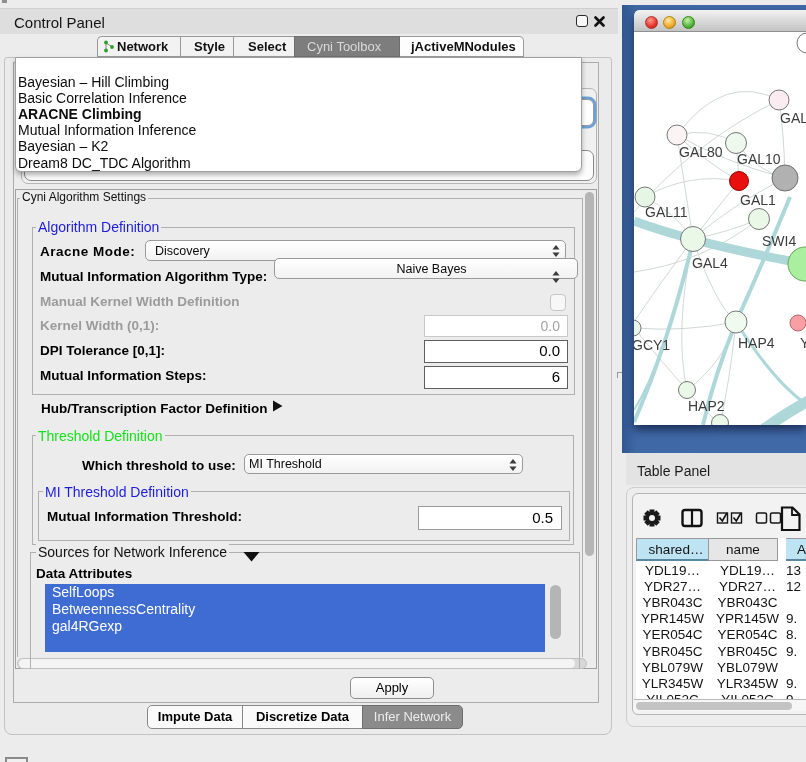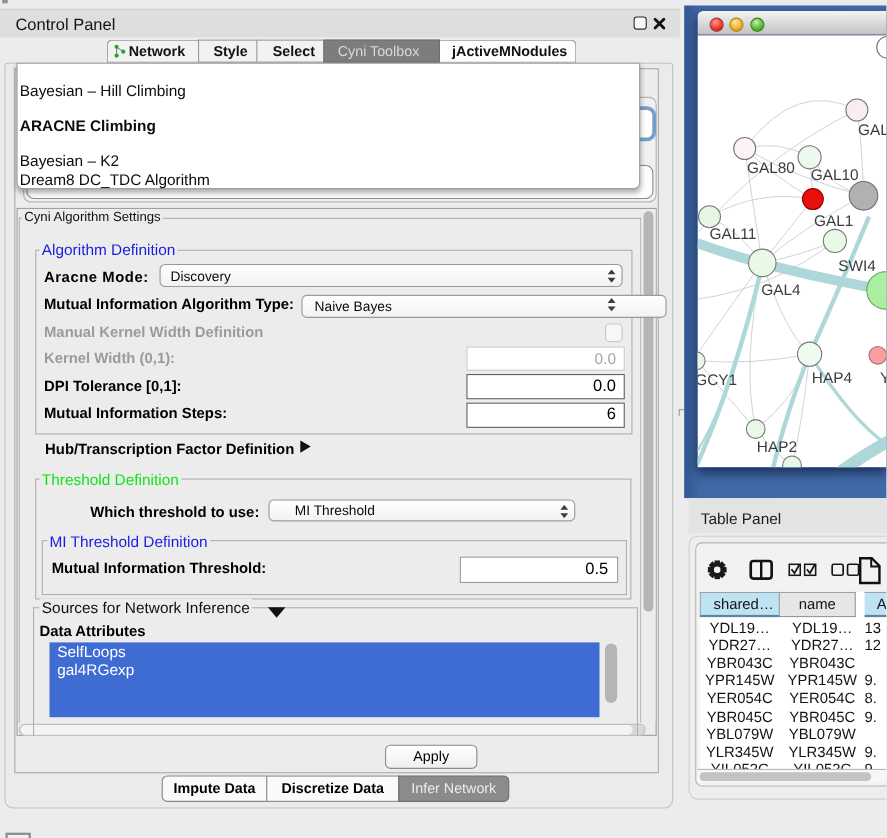--- a/index.html
+++ b/index.html
@@ -242,21 +242,21 @@
 <div class="abs" style="left:19px;top:659px;width:556px;height:9px;background:#f4f4f4;border-radius:5px;"></div>
 
 <div class="abs" style="left:32px;top:227px;width:541px;height:166px;border:1px solid #b0b0b0;"></div>
 <div class="abs" style="left:36px;top:219px;background:#ececec;padding:0 2px;font-size:14px;color:#1c1ce0;">Algorithm Definition</div>
 
 <div class="abs bold" style="left:40px;top:244px;font-size:13.5px;letter-spacing:0.5px;">Aracne Mode:</div>
 <div class="abs combo" style="left:145px;top:240px;width:421px;height:21px;">
     <span style="margin-left:9px;">Discovery</span>
   </div>
 <div class="abs bold" style="left:40px;top:269px;font-size:13.5px;">Mutual Information Algorithm Type:</div>
-<div class="abs combo" style="left:274px;top:268px;width:332px;height:21px;">
+<div class="abs combo" style="left:274px;top:258px;width:304px;height:21px;justify-content:center;">
     <span style="margin-left:11px;">Naive Bayes</span>
   </div>
 
 <div class="abs bold" style="left:40px;top:294px;font-size:13.5px;color:#9b9b9b;">Manual Kernel Width Definition</div>
 <div class="abs" style="left:550px;top:294px;width:14px;height:15px;border:1.5px solid #c6c6c6;border-radius:4px;background:#f7f7f7;"></div>
 
 <div class="abs bold" style="left:40px;top:318px;font-size:13.5px;color:#9b9b9b;">Kernel Width (0,1):</div>
 <div class="abs" style="left:424px;top:315px;width:144px;height:22px;background:#fff;border:1px solid #c9c9c9;box-sizing:border-box;font-size:14px;color:#a3a3a3;text-align:right;line-height:21px;padding-right:7px;">0.0</div>
 
 <div class="abs bold" style="left:40px;top:343px;font-size:13.5px;">DPI Tolerance [0,1]:</div>
@@ -268,54 +268,57 @@
 <div class="abs bold" style="left:41px;top:401px;font-size:13.5px;">Hub/Transcription Factor Definition</div>
 <svg class="abs" style="left:271px;top:400px;" width="13" height="12" viewBox="0 0 13 12">
     <path d="M 2,0.5 L 11.5,6 L 2,11.5 z" fill="#111"></path>
   </svg>
 
 <div class="abs" style="left:32px;top:435px;width:540px;height:108px;border:1px solid #b0b0b0;"></div>
 <div class="abs" style="left:36px;top:428px;background:#ececec;padding:0 2px;font-size:14px;color:#10e418;">Threshold Definition</div>
 
 <div class="abs bold" style="left:82px;top:458px;font-size:13.5px;">Which threshold to use:</div>
 <div class="abs combo" style="left:244px;top:454px;width:279px;height:20px;">
-    <span style="margin-left:23px;">MI Threshold</span>
+    <span style="margin-left:4px;">MI Threshold</span>
   </div>
 
 <div class="abs" style="left:38px;top:491px;width:530px;height:48px;border:1px solid #b0b0b0;"></div>
 <div class="abs" style="left:43px;top:484px;background:#ececec;padding:0 2px;font-size:14px;color:#1c1ce0;">MI Threshold Definition</div>
 <div class="abs bold" style="left:47px;top:509px;font-size:13.5px;">Mutual Information Threshold:</div>
 <div class="abs" style="left:418px;top:506px;width:144px;height:24px;background:#fff;border:1px solid #9a9a9a;box-sizing:border-box;font-size:15px;color:#000;text-align:right;line-height:22px;padding-right:8px;">0.5</div>
 
 <div class="abs" style="left:30px;top:552px;width:548px;height:116px;border:1px solid #b0b0b0;border-bottom:none;"></div>
 <div class="abs" style="left:36px;top:544px;background:#ececec;padding:0 2px;font-size:14px;color:#111;">Sources for Network Inference</div>
 <svg class="abs" style="left:243px;top:551px;" width="17" height="11" viewBox="0 0 17 11">
     <path d="M 0.5,1 L 16.5,1 L 8.5,10.5 z" fill="#111"></path>
   </svg>
 <div class="abs bold" style="left:36px;top:566px;font-size:13.5px;">Data Attributes</div>
 
 <div class="abs" style="left:45px;top:584px;width:500px;height:68px;background:#3e6cd3;color:#fff;font-size:14px;overflow:hidden;">
   <div style="height:17px;line-height:17px;padding-left:7px;">SelfLoops</div>
+  <div style="height:17px;line-height:17px;padding-left:7px;">BetweennessCentrality</div>
   <div style="height:17px;line-height:17px;padding-left:7px;">gal4RGexp</div>
 </div>
 <div class="abs" style="left:550px;top:585px;width:11px;height:54px;background:#b5b5b5;border-radius:6px;"></div>
 
 <div class="abs" style="left:350px;top:677px;width:84px;height:22px;background:linear-gradient(#ffffff,#efefef);border:1px solid #8d8d8d;border-radius:5px;box-sizing:border-box;text-align:center;font-size:13px;line-height:20px;">Apply</div>
 
 <div class="abs" style="left:147px;top:705px;height:24px;font-size:13px;">
   <div class="abs" style="left:0;top:0;width:96px;height:24px;background:#fafafa;border:1px solid #878787;border-radius:5px 0 0 5px;box-sizing:border-box;text-align:center;line-height:22px;font-weight:bold;">Impute Data</div>
   <div class="abs" style="left:95px;top:0;width:121px;height:24px;background:#fafafa;border:1px solid #878787;box-sizing:border-box;text-align:center;line-height:22px;font-weight:bold;">Discretize Data</div>
   <div class="abs" style="left:215px;top:0;width:101px;height:24px;background:#8b8b8b;border:1px solid #6f6f6f;border-radius:0 5px 5px 0;box-sizing:border-box;text-align:center;line-height:22px;color:#ececec;">Infer Network</div>
 </div>
 
 <div class="abs" style="left:5px;top:757px;width:19px;height:10px;border:2px solid #8a8a8a;background:#f0f0f0;"></div>
 
 <div class="abs" id="popup" style="left:15px;top:57px;width:565px;height:113px;background:#fff;border:1px solid #9f9f9f;border-radius:0 0 6px 6px;box-shadow:0 3px 5px rgba(0,0,0,0.30);font-size:14px;color:#0c0c0c;">
   <div style="position:absolute;left:2px;top:15.5px;white-space:nowrap;">Bayesian – Hill Climbing</div>
+  <div style="position:absolute;left:2px;top:31.7px;white-space:nowrap;">Basic Correlation Inference</div>
   <div style="position:absolute;left:2px;top:47.9px;font-weight:bold;white-space:nowrap;">ARACNE Climbing</div>
+  <div style="position:absolute;left:2px;top:64.1px;white-space:nowrap;">Mutual Information Inference</div>
   <div style="position:absolute;left:2px;top:80.3px;white-space:nowrap;">Bayesian – K2</div>
   <div style="position:absolute;left:2px;top:96.5px;white-space:nowrap;">Dream8 DC_TDC Algorithm</div>
 </div>
 
 <style>
 .combo{
   background:linear-gradient(#ffffff,#f2f2f2);
   border:1px solid #9a9a9a;border-radius:5px;box-sizing:border-box;
   font-size:12.5px;color:#0a0a0a;display:flex;align-items:center;
 }

